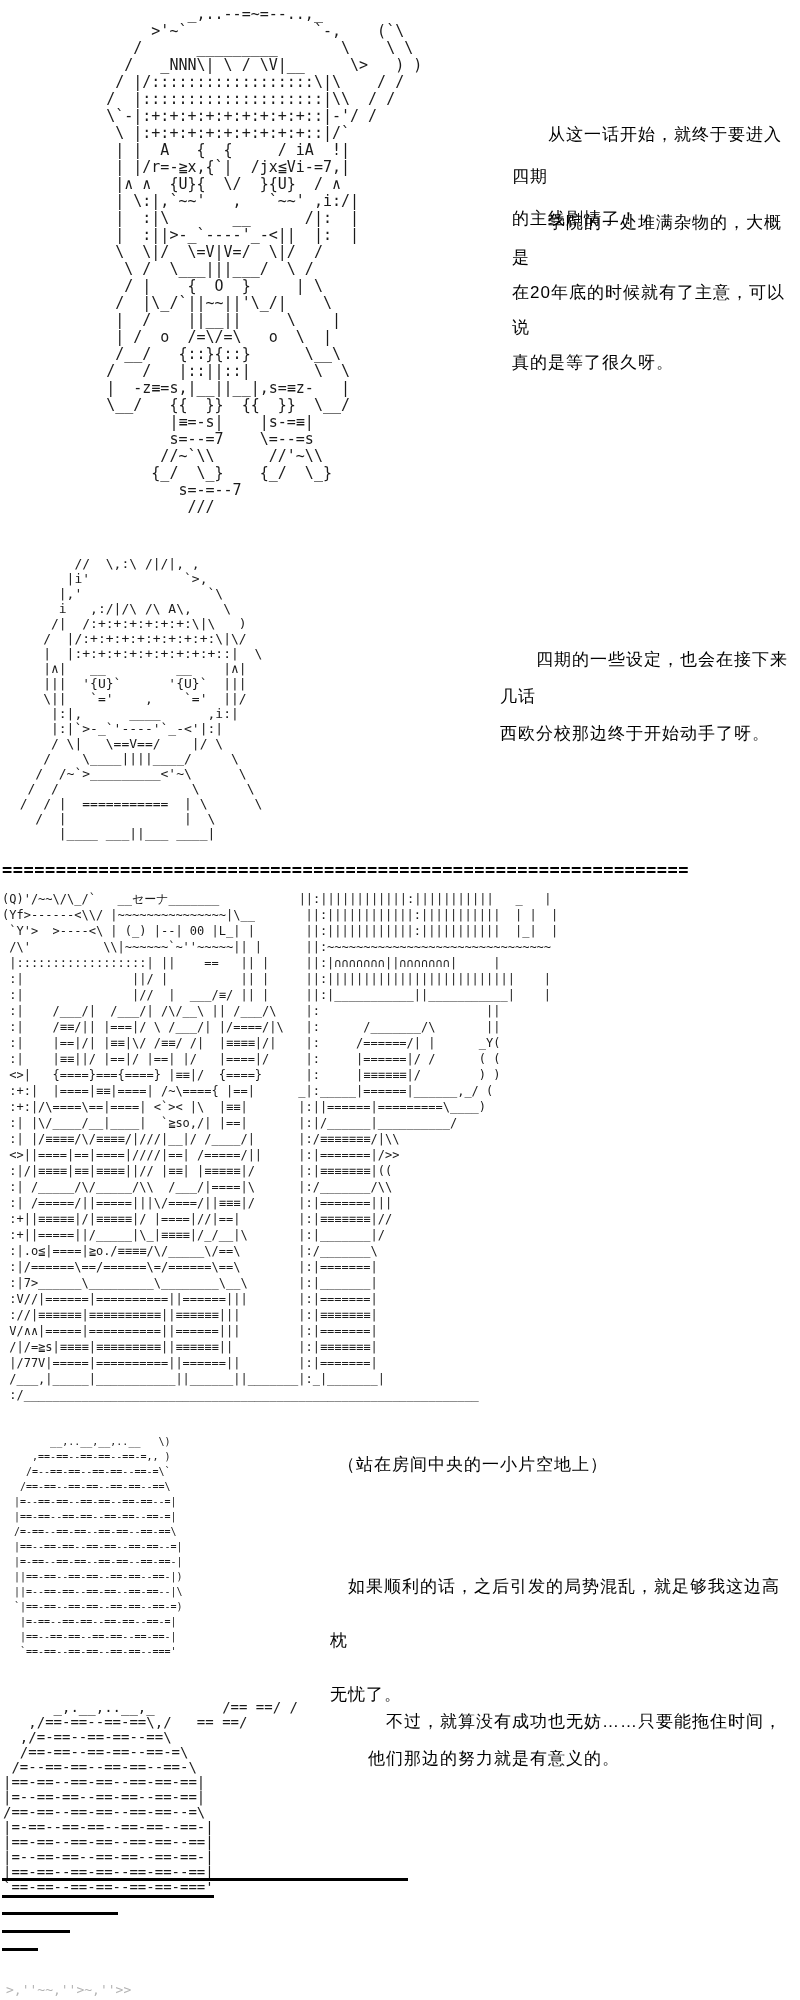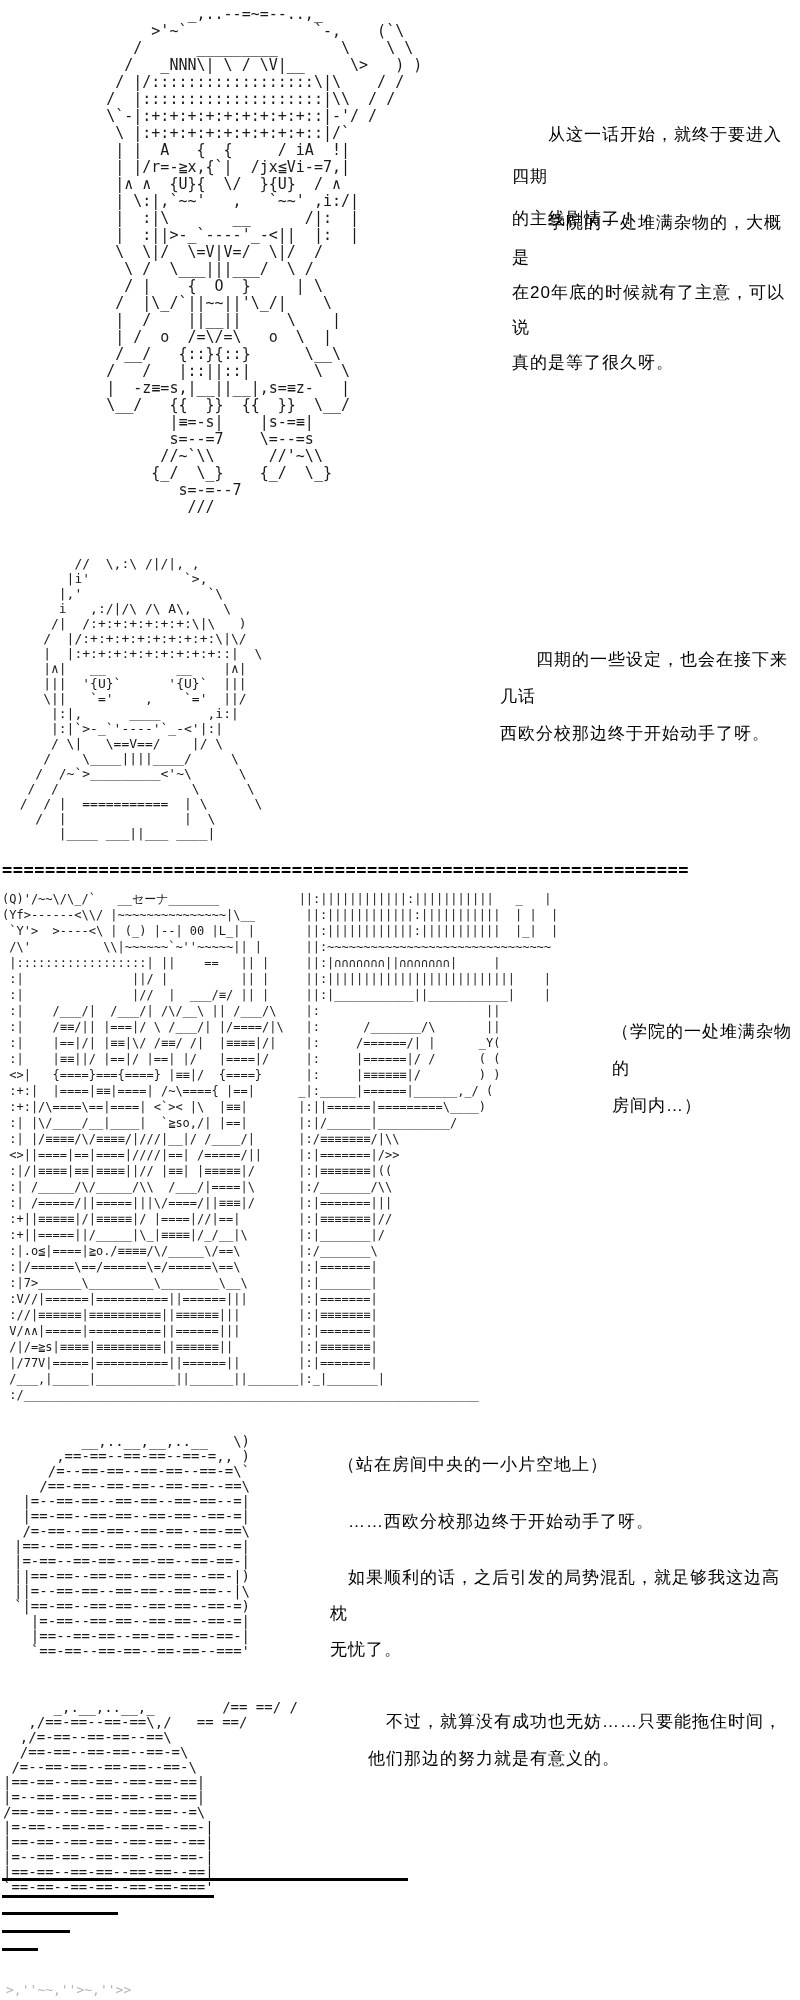--- a/index.html
+++ b/index.html
@@ -3,34 +3,34 @@
 <meta charset="utf-8">
 <style>
   html,body{margin:0;padding:0;background:#ffffff;}
   #canvas{position:relative;width:800px;height:2000px;background:#ffffff;overflow:hidden;
           font-family:"Liberation Sans",sans-serif;color:#000;}
   pre{margin:0;}
   .aa{position:absolute;font-family:"DejaVu Sans Mono",monospace;white-space:pre;color:#1a1a1a;}
   #aa1{left:52px;top:6px;font-size:15px;line-height:17px;}
   #aa2{left:4px;top:556px;font-size:13px;line-height:15px;}
   #aa3{left:2px;top:891px;font-size:12px;line-height:16px;}
-  #aa4{left:14px;top:1434px;font-size:14px;line-height:15px;text-align:right;}
+  #aa4{left:14px;top:1434px;font-size:10px;line-height:15px;}
   #aa5{left:3px;top:1700px;font-size:14px;line-height:15px;}
   #frag{left:6px;top:1982px;font-size:13px;color:#b3b3b3;position:absolute;
         font-family:"DejaVu Sans Mono",monospace;white-space:pre;}
   .cn{position:absolute;font-size:17px;color:#000;white-space:pre-line;
       font-family:"Liberation Sans",sans-serif;letter-spacing:1px;}
   #note1p1{left:512px;top:114px;line-height:42px;width:280px;}
   #note1p2{left:512px;top:205px;line-height:35px;width:280px;}
   #note2p1{left:500px;top:641px;line-height:37px;width:295px;}
   #note2p2{left:500px;top:753px;line-height:37px;width:295px;}
   #caption{left:612px;top:1013px;line-height:37px;width:185px;}
   #stage{left:338px;top:1446px;line-height:37px;width:450px;}
   #d1p1{left:330px;top:1503px;line-height:38px;width:460px;}
-  #d1p2{left:330px;top:1560px;line-height:36px;width:465px;}
+  #d1p2{left:330px;top:1560px;line-height:54px;width:465px;}
   #d2p1{left:368px;top:1703px;line-height:37px;width:430px;}
   #sep{position:absolute;left:2px;top:860px;font-family:"DejaVu Sans Mono",monospace;
        font-weight:bold;font-size:17px;letter-spacing:0.5px;white-space:pre;color:#000;}
   .rule{position:absolute;left:2px;height:3px;background:#000;}
   #rule1{top:1878px;width:406px;}
   #rule2{top:1895px;width:212px;}
   #rule3{top:1912px;width:116px;}
   #rule4{top:1930px;width:68px;}
   #rule5{top:1948px;width:36px;}
 </style>
@@ -127,41 +127,38 @@
  :|/======\==/======\=/======\==\        |:|=======|
  :|7&gt;______\_________\________\__\       |:|_______|
  :V//|======|==========||======|||       |:|=======|
  ://|≡≡≡≡≡≡|≡≡≡≡≡≡≡≡≡≡||≡≡≡≡≡≡|||        |:|≡≡≡≡≡≡≡|
  V/∧∧|=====|==========||======|||        |:|=======|
  /|/=≧s|≡≡≡≡|≡≡≡≡≡≡≡≡≡||≡≡≡≡≡≡||         |:|≡≡≡≡≡≡≡|
  |/77V|=====|==========||======||        |:|=======|
  /___,|_____|___________||______||_______|:_|_______|
  :/_______________________________________________________________</pre>
 
-  <div id="caption" class="cn">（学院的一处堆满杂物的
-房间内…）</div>
 
   <pre id="aa4" class="aa">      __,..__,__,..__   \)
    ,==-==--==-==--==-=,, )
   /=--==-==--==-==--==-=\`
  /==-==--==-==--==-==--==\
 |=--==-==--==-==--==-==--=|
 |==-==--==-==--==-==--==-=|
 /=-==--==-==--==-==--==-==\
 |==--==-==--==-==--==-==--=|
 |=-==--==-==--==-==--==-==-|
 ||==-==--==-==--==-==--==-|)
 ||=--==-==--==-==--==-==--|\
 `|==-==--==-==--==-==--==-=)
  |=-==--==-==--==-==--==-=|
  |==--==-==--==-==--==-==-|
  `==-==--==-==--==-==--==='</pre>
 
   <div id="stage" class="cn">（站在房间中央的一小片空地上）</div>
-  <div id="d1p1" class="cn">　……西欧分校那边终于开始动手了呀。</div>
   <div id="d1p2" class="cn">　如果顺利的话，之后引发的局势混乱，就足够我这边高枕
 无忧了。</div>
 
   <pre id="aa5" class="aa">      _,.__,..__,_        /== ==/ /
    ,/==-==--==-==\,/   == ==/
   ,/=-==--==-==--==\
   /==-==--==-==--==-=\
  /=--==-==--==-==--==-\
 |==-==--==-==--==-==-==|
 |=--==-==--==-==--==-==|

